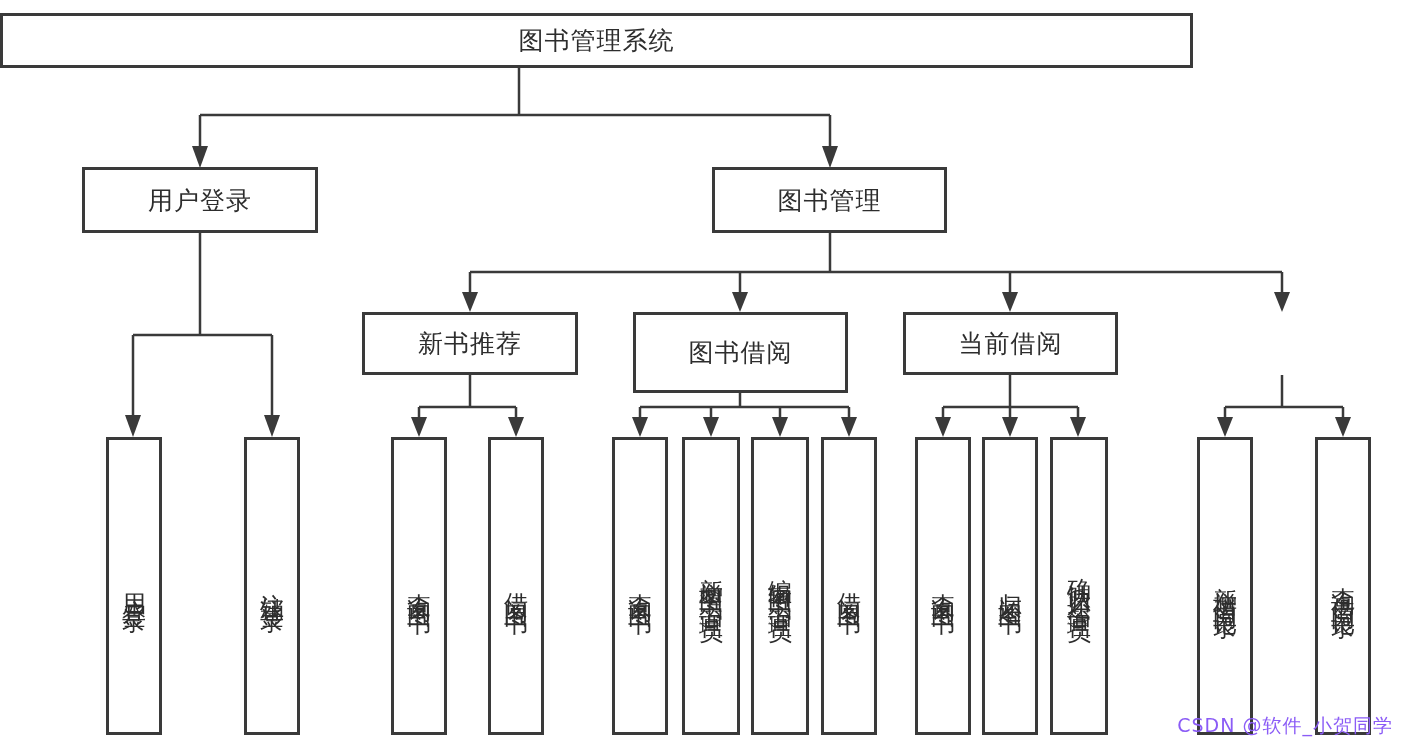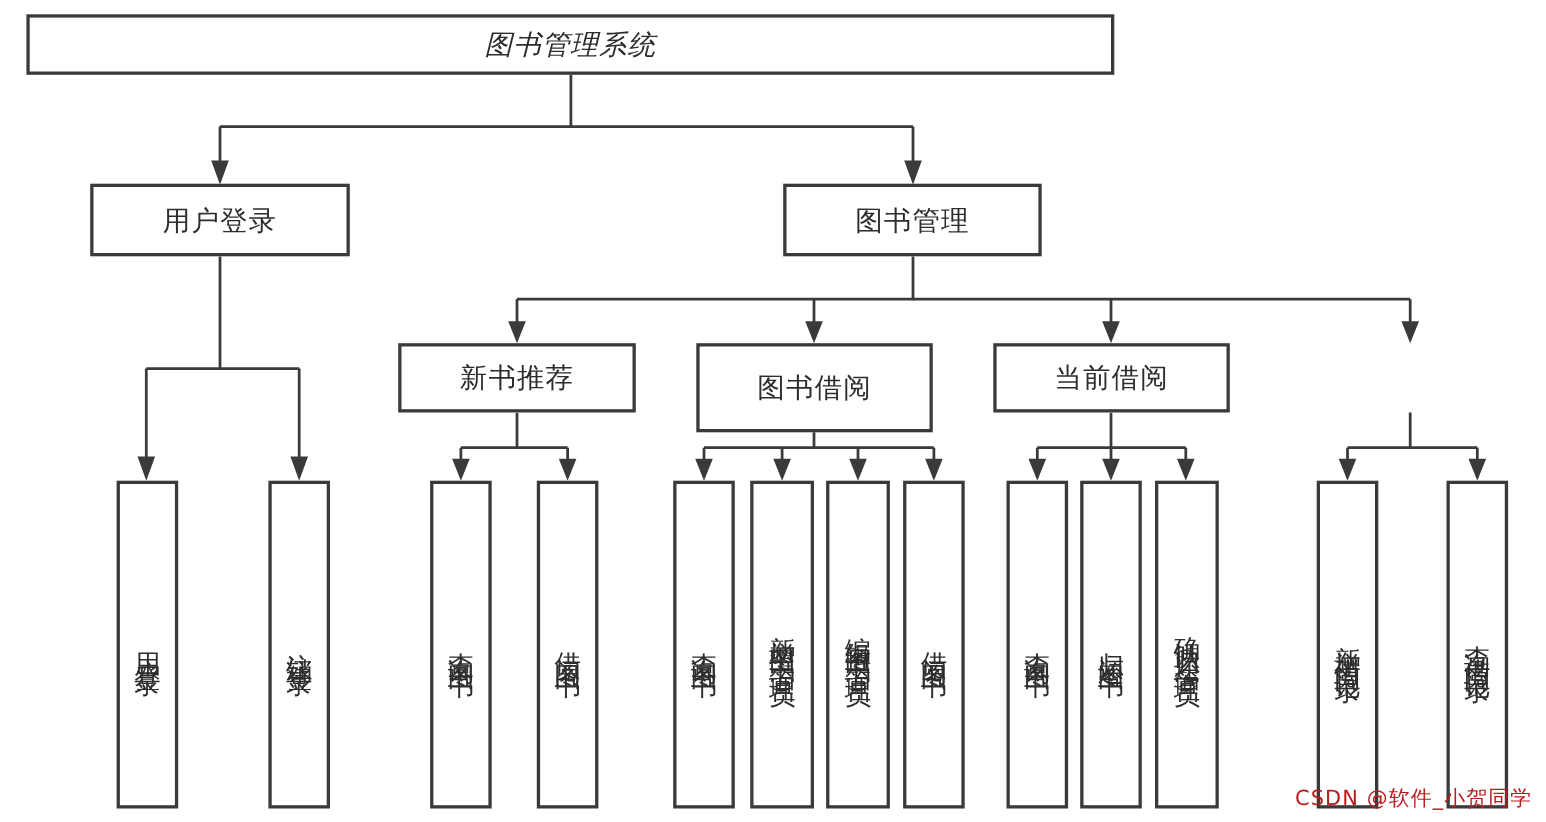--- a/index.html
+++ b/index.html
@@ -44,21 +44,21 @@
     letter-spacing: 6px;
     line-height: 1;
     white-space: nowrap;
   }
   .watermark {
     position: absolute;
     right: 12px;
     bottom: 8px;
     font-size: 19px;
     letter-spacing: 1px;
-    color: #b91c1c;
+    color: #8b5cf6;
     white-space: nowrap;
   }
 </style>
 </head>
 <body>
 
 <div class="canvas">
 
   <svg class="connectors" viewBox="0 0 1405 747" xmlns="http://www.w3.org/2000/svg">
     <g stroke="#3a3a3a" stroke-width="2.5" fill="none">
@@ -119,21 +119,21 @@
       <polygon points="772,417 788,417 780,437"></polygon>
       <polygon points="841,417 857,417 849,437"></polygon>
       <polygon points="935,417 951,417 943,437"></polygon>
       <polygon points="1002,417 1018,417 1010,437"></polygon>
       <polygon points="1070,417 1086,417 1078,437"></polygon>
       <polygon points="1217,417 1233,417 1225,437"></polygon>
       <polygon points="1335,417 1351,417 1343,437"></polygon>
     </g>
   </svg>
 
-  <div class="node" style="left:24px; top:13px; width:989px; height:55px;font-style:italic;">
+  <div class="node" style="left:0; top:13px; width:1193px; height:55px;">
     <span class="h-label">图书管理系统</span>
   </div>
 
   <div class="node" style="left:82px; top:167px; width:236px; height:66px;">
     <span class="h-label">用户登录</span>
   </div>
   <div class="node" style="left:362px; top:312px; width:216px; height:63px;">
     <span class="h-label">新书推荐</span>
   </div>
 

